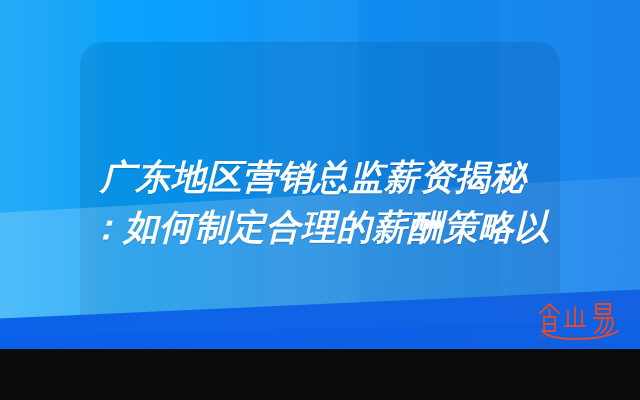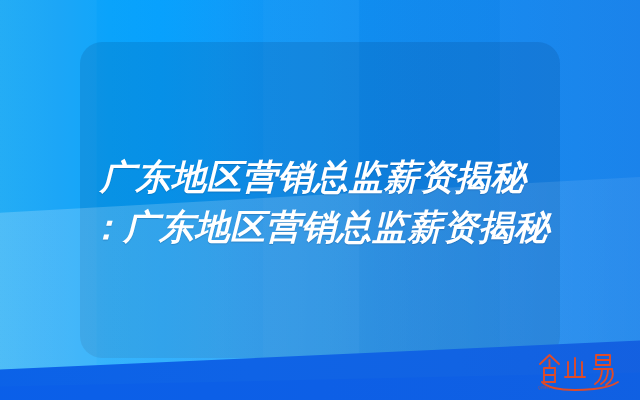--- a/index.html
+++ b/index.html
@@ -3,21 +3,21 @@
 <meta charset="utf-8">
 <style>
   html, body {
     margin: 0;
     padding: 0;
     background: #0b0b0b;
   }
   #banner {
     position: relative;
     width: 640px;
-    height: 400px;
+    height: 349px;
     overflow: hidden;
     font-family: "Liberation Sans", "DejaVu Sans", sans-serif;
     
     background: linear-gradient(90deg,
         #1aa9f5 0%,
         #12a2f7 9%,
         #06a2fb 17%,
         #04a0fd 25%,
         #0a9bfa 34%,
         #0d95f6 42%,
@@ -148,21 +148,21 @@
 
   <div class="overlay-card"></div>
 
   <div class="swoosh"></div>
 
   <div class="bottom-strip"></div>
   <div class="bottom-strip-2"></div>
 
   <div class="title-block">
     <div class="title-line l1">广东地区营销总监薪资揭秘</div>
-    <div class="title-line l2">：广东地区营销总监薪资揭秘</div>
+    <div class="title-line l2">：如何制定合理的薪酬策略以</div>
   </div>
 
   <div class="logo">
     <svg viewBox="0 0 96 50" xmlns="http://www.w3.org/2000/svg" fill="none" stroke="#e04b28" stroke-width="1.9" stroke-linecap="round" stroke-linejoin="round">
 
       <path d="M8 20 L17.5 11 L27 20"></path>
       <path d="M17.5 16 L17.5 23"></path>
       <path d="M12 24 L12 38 M12 24 L23 24 M12 31 L22 31 M12 38 L23 38"></path>
       <path d="M23 24 L23 38"></path>
 

